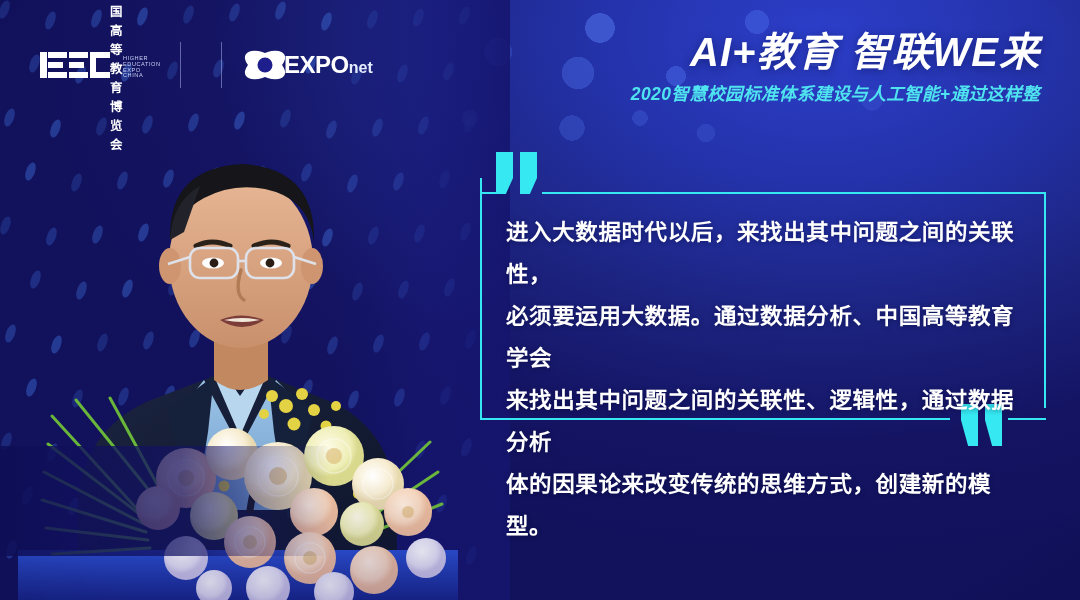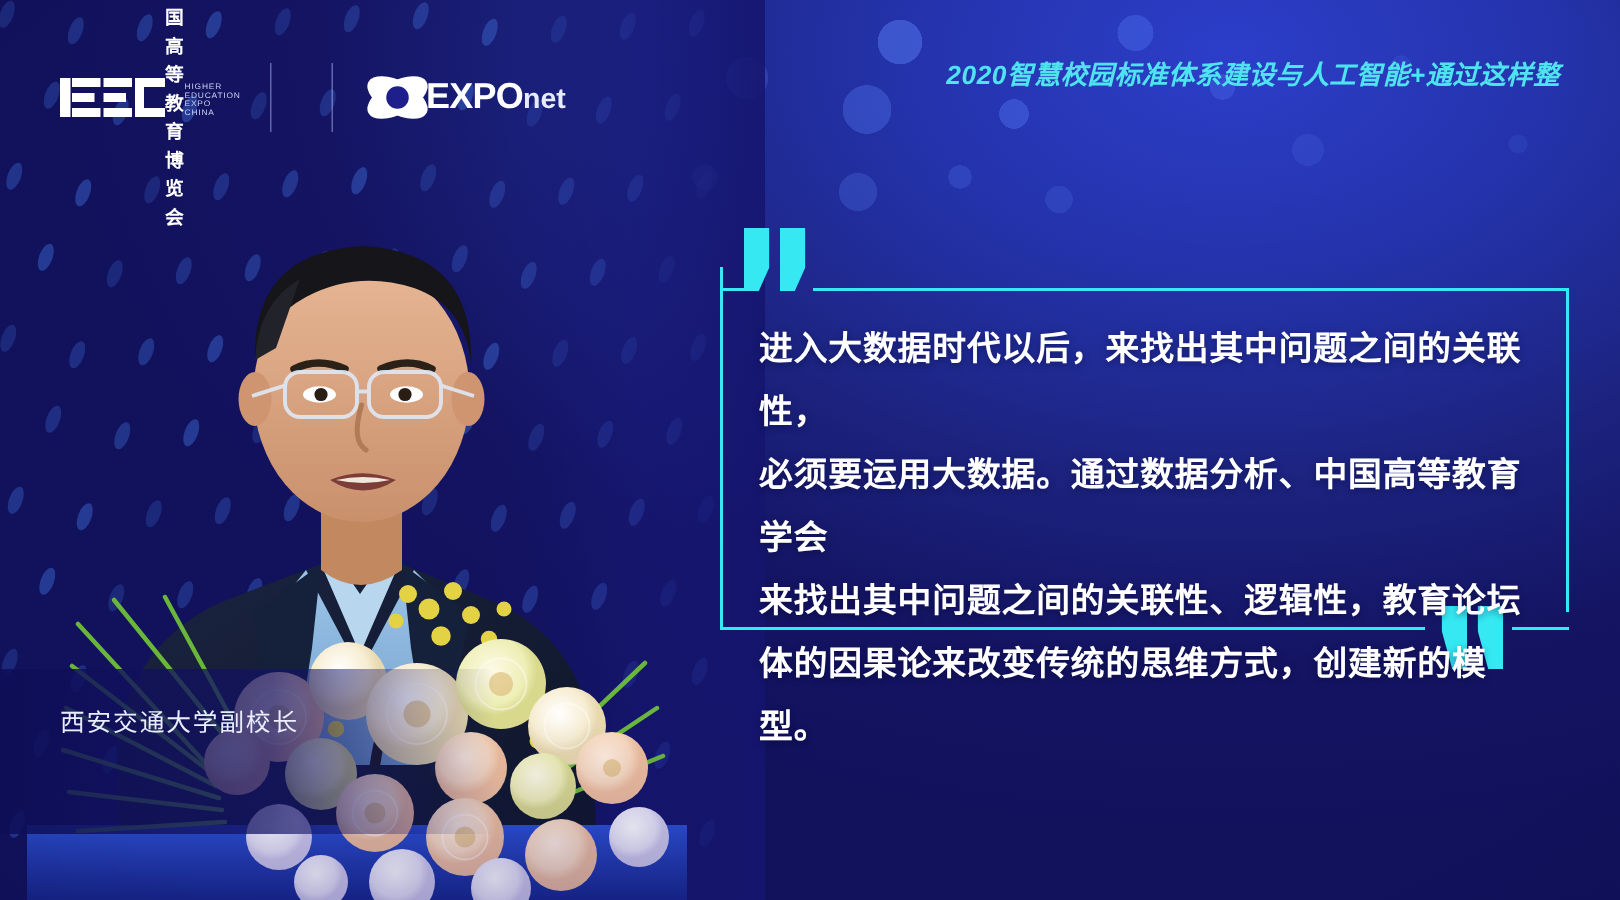--- a/index.html
+++ b/index.html
@@ -75,21 +75,21 @@
   .heec-c i:nth-child(1){left:0;top:0;width:20px;height:6px;}
   .heec-c i:nth-child(2){left:0;top:0;width:6px;height:26px;}
   .heec-c i:nth-child(3){left:0;top:20px;width:20px;height:6px;}
   .heec-cn{font-size:12.5px;font-weight:700;color:#fff;margin-top:4px;letter-spacing:.5px;}
   .heec-en{font-size:5.6px;color:#c9d2f5;margin-top:3px;letter-spacing:.55px;transform:scaleY(.95);}
   .vdiv{width:1px;height:46px;background:rgba(190,205,255,.45);margin:0 20px;}
   .logo-cahe{width:66px;height:66px;position:relative;}
   .logo-sunm{display:flex;align-items:center;}
   .sunm-glyph{position:relative;width:46px;height:40px;margin-right:-4px;}
   .sunm-text{font-size:24px;font-weight:900;color:#fff;font-style:normal;letter-spacing:-.5px;}
-  .sunm-text small{font-size:19px;font-weight:700;color:#e6ecff;letter-spacing:0;}
+  .sunm-text small{font-size:16px;font-weight:700;color:#e6ecff;letter-spacing:0;}
 
   
   .title-wrap{position:absolute;right:40px;top:30px;text-align:right;width:470px;}
   .title-main{
     font-size:40px;font-weight:900;font-style:italic;color:#ffffff;
     letter-spacing:1px;line-height:1.1;white-space:nowrap;
     text-shadow:0 2px 10px rgba(0,10,60,.45);
   }
   .title-sub{
     margin-top:6px;font-size:17.5px;font-weight:700;font-style:italic;
@@ -466,20 +466,21 @@
           <ellipse cx="23" cy="20" rx="7.5" ry="7.5" fill="#1e1e8c"></ellipse>
         </svg>
       </div>
       <div class="sunm-text">
         <span>EXPO</span><small>net</small>
       </div>
     </div>
   </div>
 
   <div class="title-wrap">
+    <div class="title-main">AI+教育 智联WE来</div>
     <div class="title-sub">2020智慧校园标准体系建设与人工智能+通过这样整</div>
   </div>
 
   <div class="quote-card">
     <span class="qb qb-l"></span>
     <span class="qb qb-b"></span>
     <span class="qb qb-r"></span>
     <span class="qb qb-t"></span>
     <span class="qb qb-t2"></span>
     <span class="qb qb-rb"></span>
@@ -489,22 +490,21 @@
         <i></i>
       </div>
     <div class="q-close">
         <i></i>
         <i></i>
       </div>
 
     <div class="quote-text" id="quoteText">
         <div>进入大数据时代以后，来找出其中问题之间的关联性，</div>
         <div>必须要运用大数据。通过数据分析、中国高等教育学会</div>
-        <div>来找出其中问题之间的关联性、逻辑性，教育论坛</div>
+        <div>来找出其中问题之间的关联性、逻辑性，通过数据分析</div>
         <div>体的因果论来改变传统的思维方式，创建新的模型。</div>
       </div>
   </div>
 
   <div class="nameplate">
-    <div class="sp-role">西安交通大学副校长</div>
   </div>
 
 </div>
 
 </body></html>

